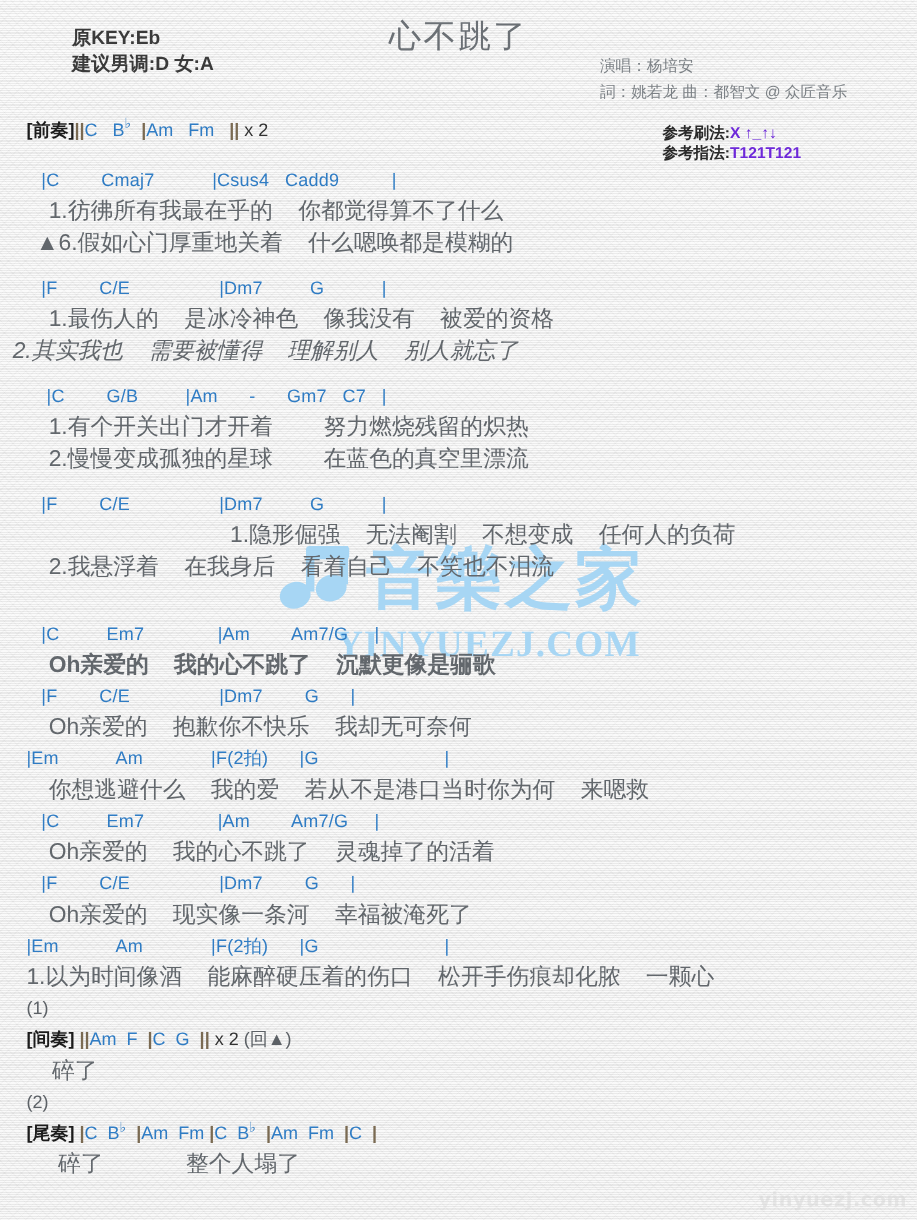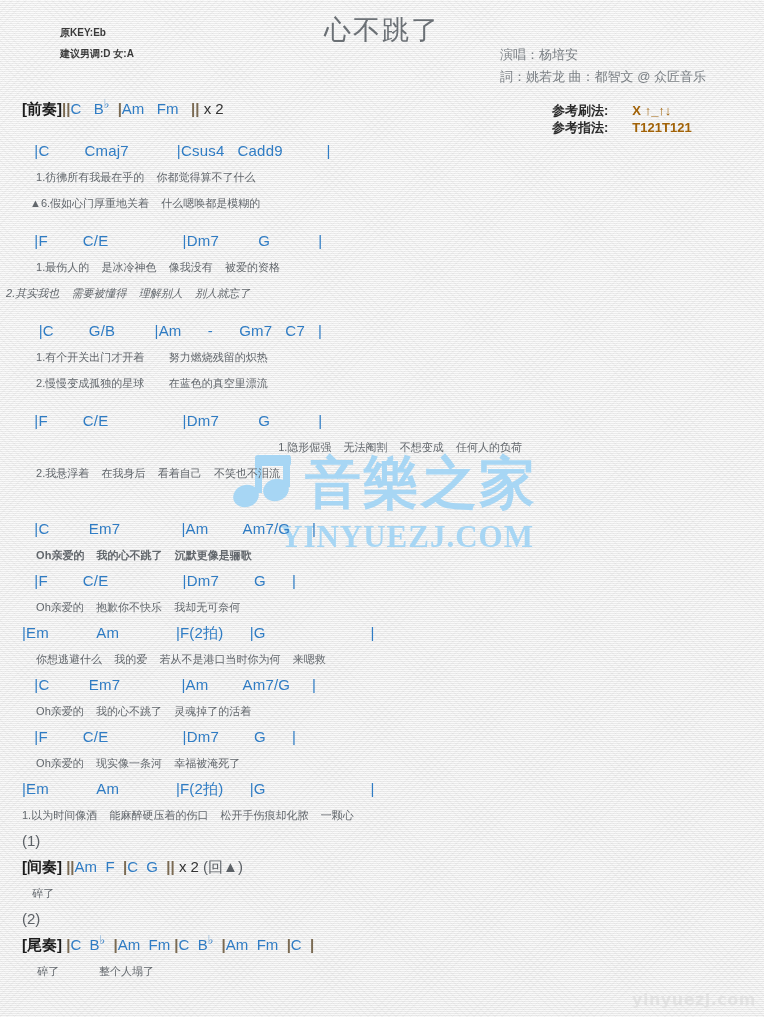--- a/index.html
+++ b/index.html
@@ -140,21 +140,21 @@
     color: #d8d8d8;
     letter-spacing: 0.5px;
   }
 
   
   .header { position: relative; height: 96px; }
   .key-block {
     position: absolute;
     left: 60px;
     top: 22px;
-    font-size: 10px;
+    font-size: 16px;
     line-height: 21px;
     color: #3a3a3a;
     font-weight: 600;
     white-space: nowrap;
   }
   .title {
     position: absolute;
     left: 0;
     right: 0;
     top: 12px;
@@ -176,40 +176,40 @@
   .strum-block {
     position: absolute;
     left: 552px;
     top: 102px;
     font-size: 13px;
     line-height: 17px;
     font-weight: bold;
     color: #2a2a2a;
     white-space: nowrap;
   }
-  .strum-block .chordish { color: #a16207; font-weight: bold; margin-left: 24px; }
+  .strum-block .chordish { color: #6d28d9; font-weight: bold; }
 
   
   .line {
     position: relative;
     white-space: pre;
     font-size: 15px;
     line-height: 26px;
     height: 26px;
     color: #5c6166;
   }
   .line.chords {
     color: #2f7cc4;
     font-size: 15px;
     font-weight: normal;
     letter-spacing: 0.2px;
   }
   .line.lyric {
     color: #62676c;
-    font-size: 11px;
+    font-size: 19px;
   }
   .bar { color: #7a6a52; font-weight: bold; }
   .sec {
     color: #1c1c1c;
     font-weight: bold;
   }
   .plain { color: #333; }
   .chord { color: #2f7cc4; }
   .flat {
     font-size: 0.78em;

